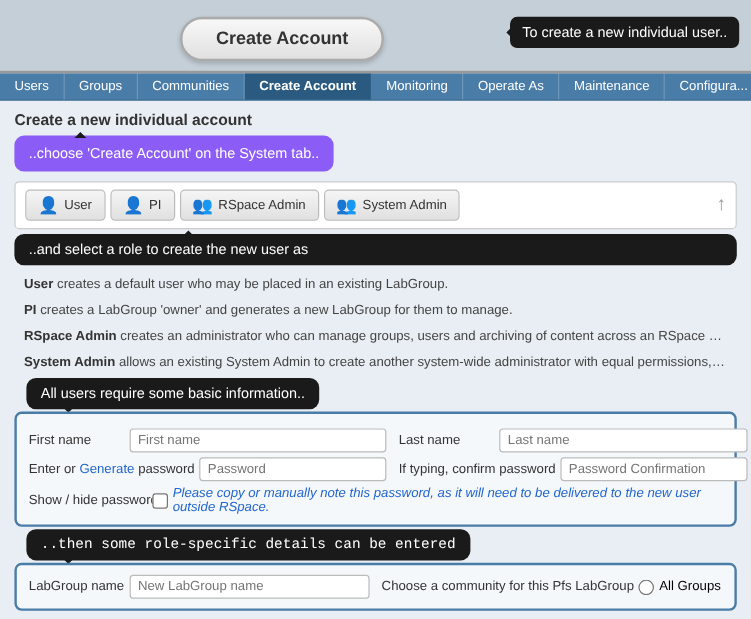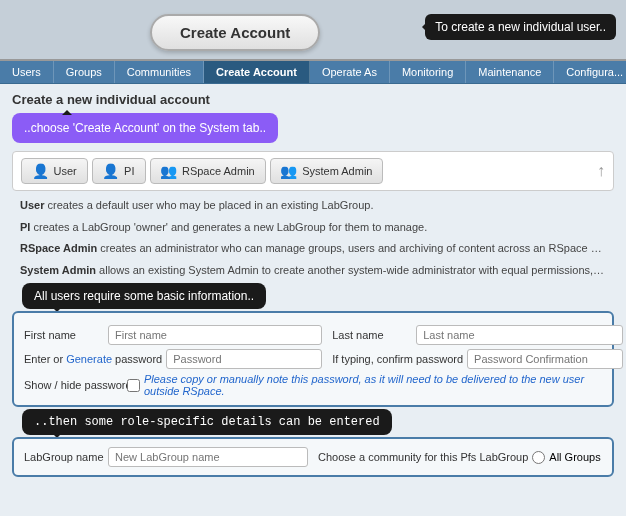--- a/index.html
+++ b/index.html
@@ -321,22 +321,22 @@
   <div class="tooltip-black">
     <span>To create a new individual user..</span>
   </div>
 </div>
 
 <div class="nav-tabs">
   <div class="nav-tab">Users</div>
   <div class="nav-tab">Groups</div>
   <div class="nav-tab">Communities</div>
   <div class="nav-tab active">Create Account</div>
+  <div class="nav-tab">Monitoring</div>
   <div class="nav-tab">Operate As</div>
-  <div class="nav-tab">Monitoring</div>
   <div class="nav-tab">Maintenance</div>
   <div class="nav-tab">Configura...</div>
 </div>
 
 <div class="main-content">
 
   <div class="page-title">Create a new individual account</div>
 
   
   <div class="tooltip-choose">..choose 'Create Account' on the System tab..</div>
@@ -356,20 +356,21 @@
       <span>RSpace Admin</span>
     </button>
     <button class="role-btn">
       <span class="icon">👥</span>
       <span>System Admin</span>
     </button>
     <span class="scroll-icon">↑</span>
   </div>
 
   
+  <div class="tooltip-role">..and select a role to create the new user as</div>
 
   
   <div>
     <div class="role-desc">
       <strong>User</strong> <span>creates a default user who may be placed in an existing LabGroup.</span>
     </div>
     <div class="role-desc">
       <strong>PI</strong> <span>creates a LabGroup 'owner' and generates a new LabGroup for them to manage.</span>
     </div>
     <div class="role-desc">

